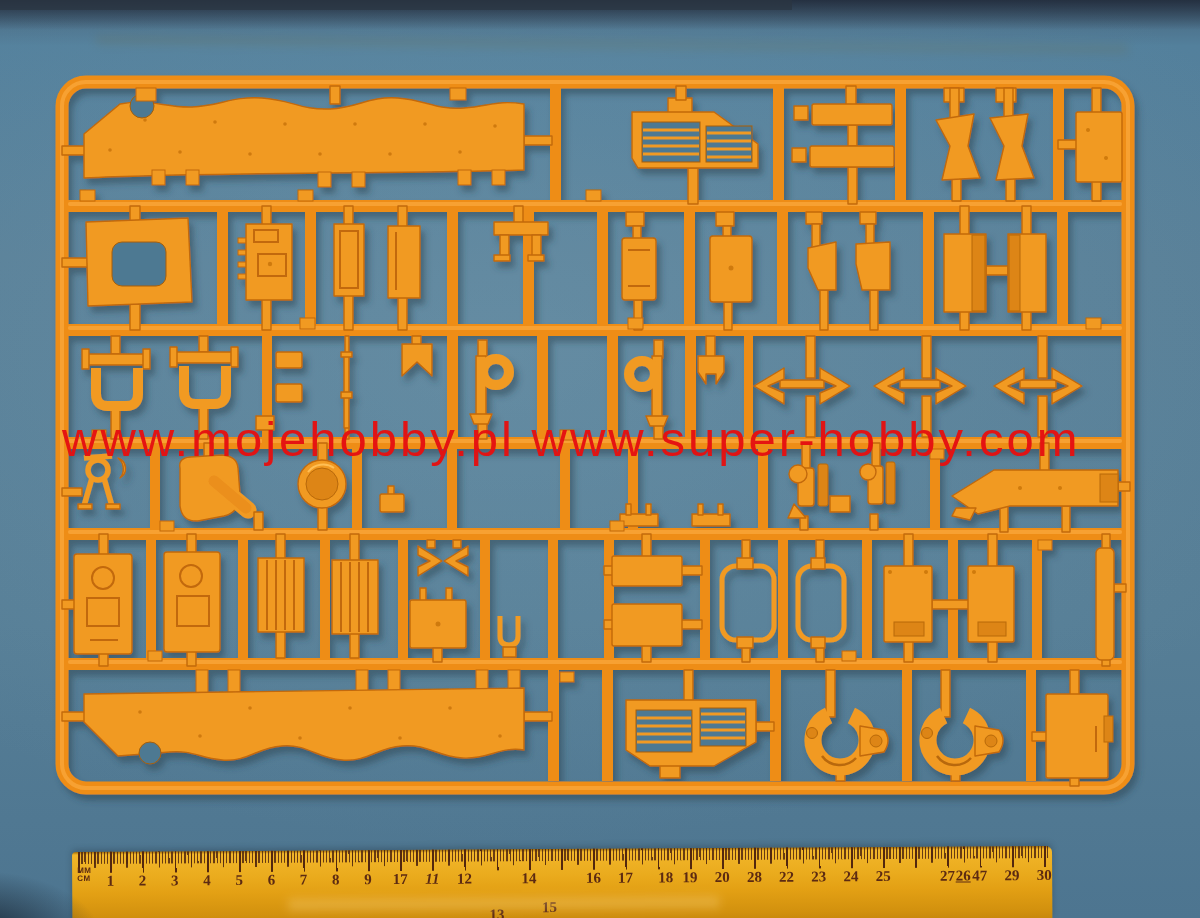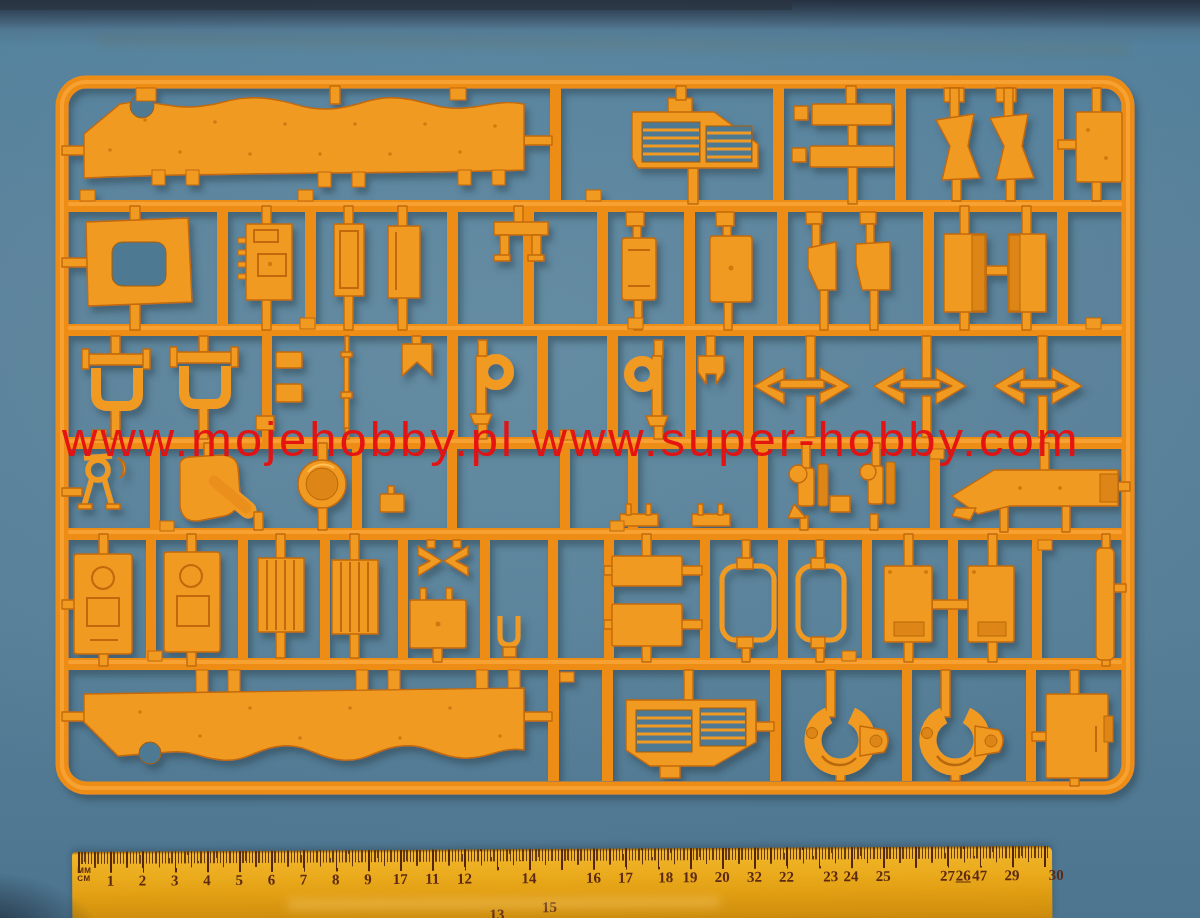--- a/index.html
+++ b/index.html
@@ -590,38 +590,38 @@
         <span class="rnum" style="left: 38.2px;">1</span>
         <span class="rnum" style="left: 70.4px;">2</span>
         <span class="rnum" style="left: 102.6px;">3</span>
         <span class="rnum" style="left: 134.8px;">4</span>
         <span class="rnum" style="left: 167px;">5</span>
         <span class="rnum" style="left: 199.2px;">6</span>
         <span class="rnum" style="left: 231.4px;">7</span>
         <span class="rnum" style="left: 263.6px;">8</span>
         <span class="rnum" style="left: 295.8px;">9</span>
         <span class="rnum" style="left: 328px;">17</span>
-        <span class="rnum" style="left: 360.2px;">11</span>
+        <span class="rnum" style="left: 360.2px; font-style: italic;">11</span>
         <span class="rnum" style="left: 392.4px;">12</span>
         <span class="rnum" style="left: 424.6px; margin-top: 36px;">13</span>
         <span class="rnum" style="left: 456.8px;">14</span>
         <span class="rnum" style="left: 477px; margin-top: 29px;">15</span>
         <span class="rnum" style="left: 521.2px;">16</span>
         <span class="rnum" style="left: 553.4px;">17</span>
         <span class="rnum" style="left: 585.6px; margin-left: 8px;">18</span>
         <span class="rnum" style="left: 617.8px; text-align: right;">19</span>
         <span class="rnum" style="left: 650px;">20</span>
-        <span class="rnum" style="left: 682.2px;">32</span>
+        <span class="rnum" style="left: 682.2px;">28</span>
         <span class="rnum" style="left: 714.4px;">22</span>
-        <span class="rnum" style="left: 746.6px; margin-left: 12px;">23</span>
+        <span class="rnum" style="left: 746.6px;">23</span>
         <span class="rnum" style="left: 778.8px;">24</span>
         <span class="rnum" style="left: 811px;">25</span>
         <span class="rnum" style="left: 891px; text-decoration: underline;">26</span>
         <span class="rnum" style="left: 875.4px;">27</span>
         <span class="rnum" style="left: 907.6px;">47</span>
         <span class="rnum" style="left: 939.8px;">29</span>
-        <span class="rnum" style="left: 972px; margin-left: 12px;">30</span>
+        <span class="rnum" style="left: 972px;">30</span>
       </div>
     <div id="ruler-glare"></div>
   </div>
 
   <div id="corner-shade"></div>
 </div>
 
 </body></html>

